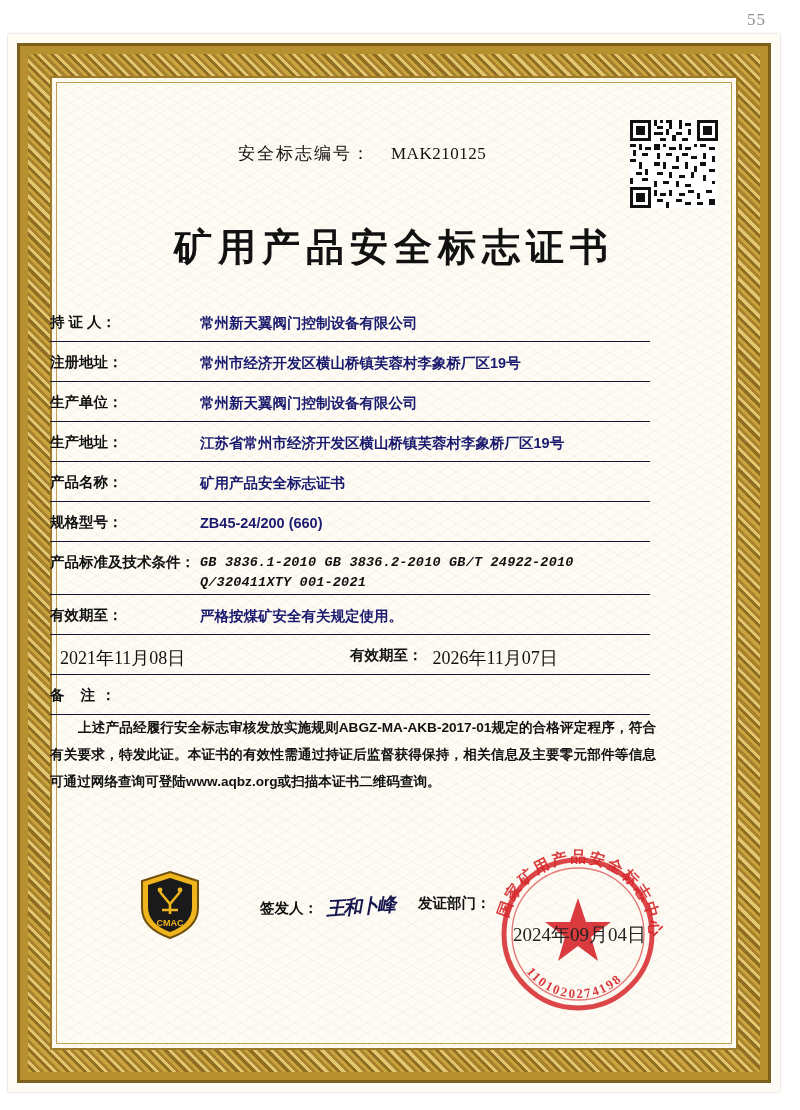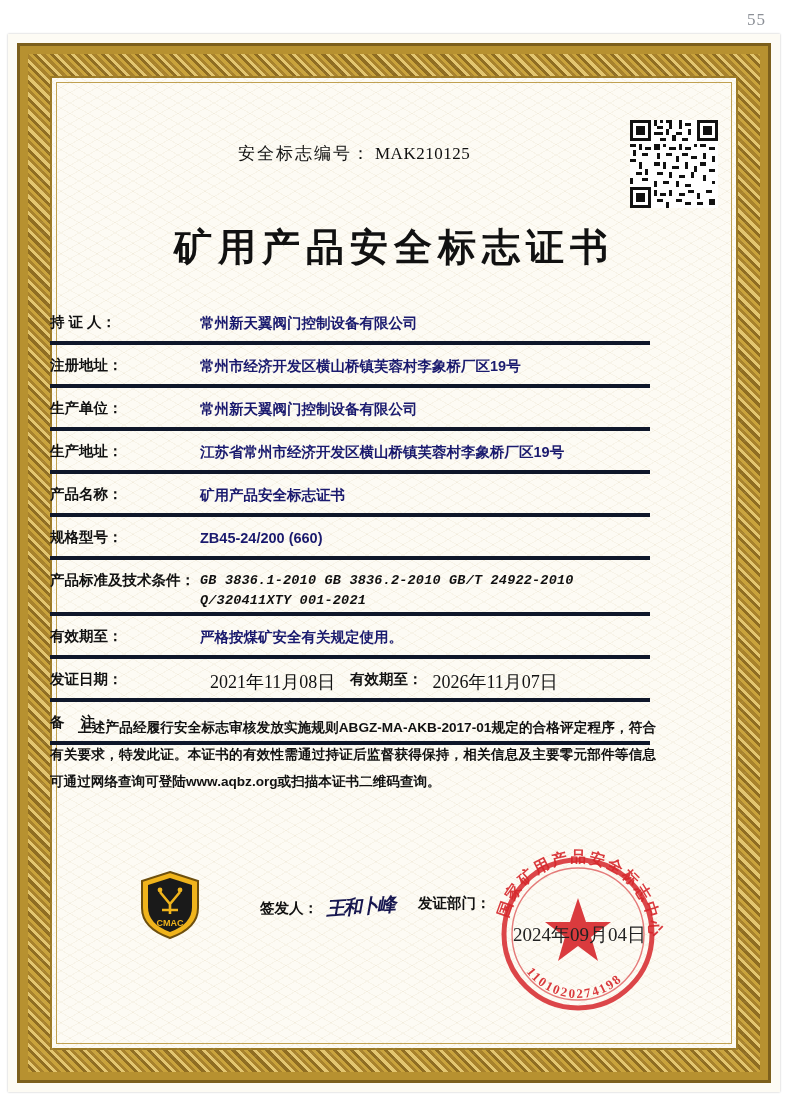--- a/index.html
+++ b/index.html
@@ -107,21 +107,21 @@
     position: absolute;
     left: 230px;
     top: 108px;
     font-size: 17px;
     color: #111;
     font-family: "Liberation Serif", serif;
     letter-spacing: 0.5px;
     white-space: nowrap;
   }
   .cert-no .label { letter-spacing: 2px; }
-  .cert-no .value { margin-left: 4px; font-family: "Liberation Serif", serif; }
+  .cert-no .value { margin-left: 20px; font-family: "Liberation Serif", serif; }
 
   
   .main-title {
     position: absolute;
     left: 0;
     right: 0;
     top: 188px;
     text-align: center;
     font-size: 38px;
     font-weight: bold;
@@ -134,21 +134,21 @@
   .fields {
     position: absolute;
     left: 42px;
     top: 272px;
     width: 600px;
   }
   .field-row {
     display: flex;
     align-items: flex-start;
     min-height: 33px;
-    border-bottom: 4px solid #0f172a;
+    border-bottom: 1px solid #0f172a;
     padding-bottom: 2px;
     margin-bottom: 4px;
   }
   .field-label {
     width: 150px;
     flex: 0 0 150px;
     font-size: 14.5px;
     color: #111;
     font-weight: bold;
     padding-top: 7px;
@@ -427,21 +427,20 @@
     </div>
 
     <div class="field-row">
       <div class="field-label">有效期至：</div>
       <div class="field-value">严格按煤矿安全有关规定使用。</div>
     </div>
 
     <div class="field-row">
       <div class="dual" style="width:100%;">
         <div class="seg" style="width:300px;">
-          <div class="seg-label" style="width:150px;">发证日期：</div>
           <div class="seg-value">2021年11月08日</div>
         </div>
         <div class="seg">
           <div class="seg-label">有效期至：</div>
           <div class="seg-value">2026年11月07日</div>
         </div>
       </div>
     </div>
 
     <div class="field-row remark-row">

